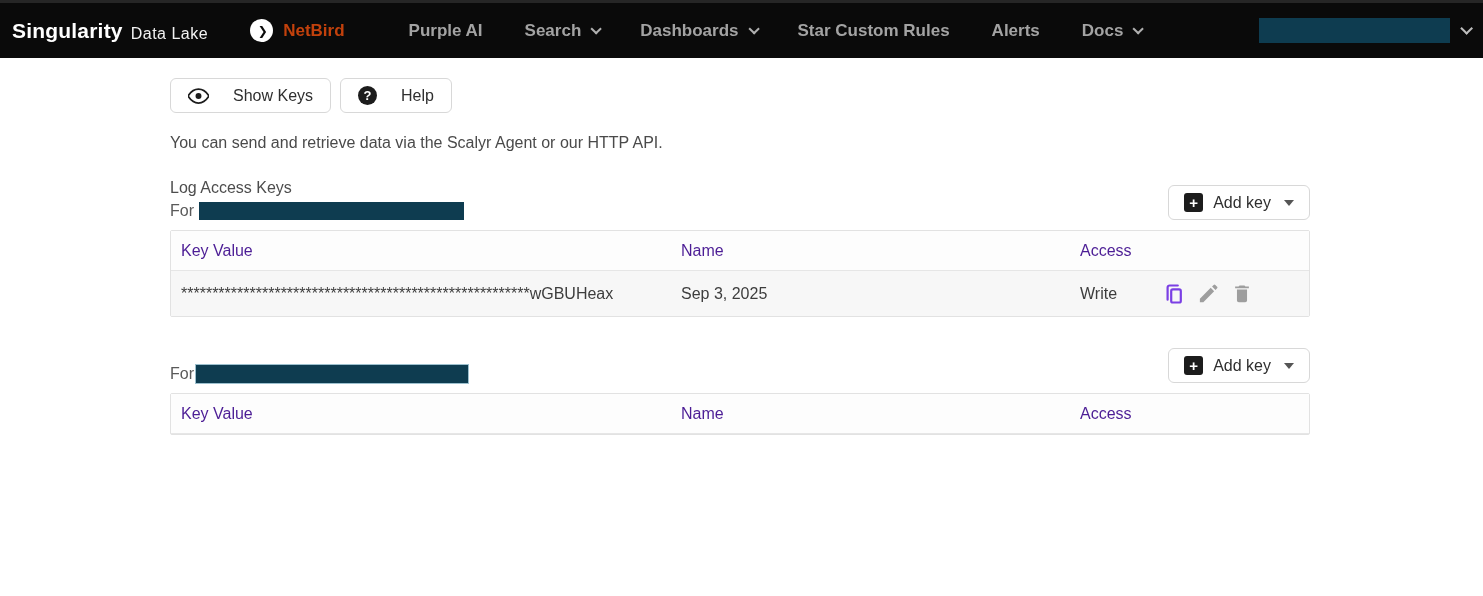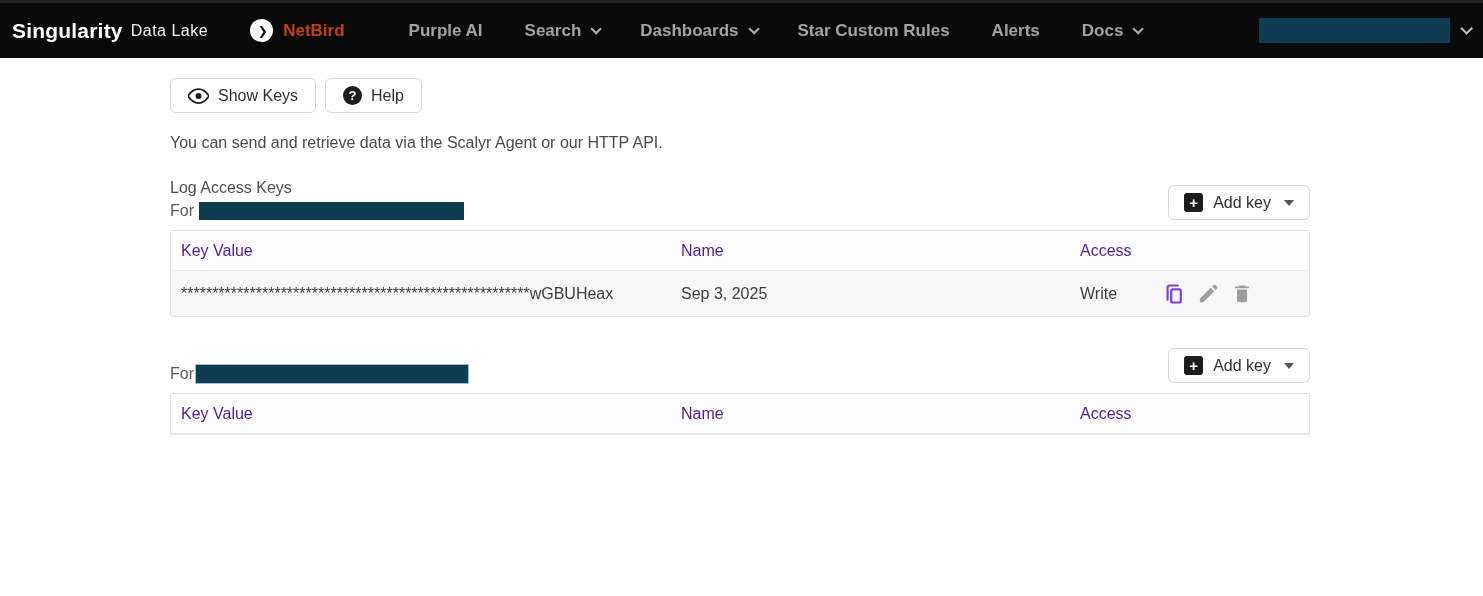--- a/index.html
+++ b/index.html
@@ -2,21 +2,21 @@
 <html><head>
 <meta charset="utf-8">
 <style>
   * { margin: 0; padding: 0; box-sizing: border-box; }
   html, body { width: 1483px; height: 596px; background: #ffffff; overflow: hidden;
     font-family: "Liberation Sans", "DejaVu Sans", sans-serif; }
 
   
   .navbar { height: 58px; background: #0a0a0a; border-top: 3px solid #262626;
     display: flex; align-items: center; padding: 0 14px 0 12px; }
-  .brand { display: flex; align-items: center; gap: 8px; white-space: nowrap; }
+  .brand { display: flex; align-items: flex-end; gap: 8px; white-space: nowrap; }
   .brand-name { color: #ffffff; font-weight: 700; font-size: 21px; letter-spacing: .2px; }
   .brand-product { color: #f2f2f2; font-weight: 300; font-size: 16px; letter-spacing: .5px; }
   .workspace { display: flex; align-items: center; gap: 10px; margin-left: 42px; cursor: pointer; }
   .ws-circle { width: 23px; height: 23px; border-radius: 50%; background: #ffffff;
     display: flex; align-items: center; justify-content: center; }
   .ws-circle span { color: #0a0a0a; font-size: 12px; font-weight: 700; line-height: 1; transform: translateX(1px); }
   .ws-label { color: #c2410c; font-weight: 700; font-size: 17px; }
   .nav-items { display: flex; align-items: center; gap: 42px; margin-left: 64px; }
   .nav-item { color: #a3a3a3; font-weight: 600; font-size: 17px; display: flex;
     align-items: center; gap: 9px; cursor: pointer; white-space: nowrap; }
@@ -25,21 +25,21 @@
   .nav-right { margin-left: auto; display: flex; align-items: center; gap: 10px; }
   .account-redacted { width: 191px; height: 25px; background: #0e3c50; }
   .acct-chev { width: 9px; height: 9px; border-right: 2px solid #bdbdbd; border-bottom: 2px solid #bdbdbd;
     transform: rotate(45deg) translateY(-3px); display: inline-block; }
 
   
   .content { width: 1140px; margin-left: 170px; position: relative; }
   .page-header { display: flex; align-items: flex-start; justify-content: space-between; margin-top: 17px; }
   h1 { font-size: 34px; font-weight: 400; color: #3d3d3d; letter-spacing: -.2px; }
   .header-buttons { display: flex; gap: 9px; margin-top: 3px; }
-  .btn { display: inline-flex; align-items: center; gap: 9px; height: 35px; padding: 0 17px;
+  .btn { display: inline-flex; align-items: center; gap: 24px; height: 35px; padding: 0 17px;
     background: #ffffff; border: 1px solid #d8d8d8; border-radius: 6px; font-size: 16px;
     color: #2f2f2f; cursor: pointer; font-family: inherit; }
   .btn svg { display: block; }
   .help-circle { width: 19px; height: 19px; border-radius: 50%; background: #1c1c1c; color: #ffffff;
     font-size: 13px; font-weight: 700; display: flex; align-items: center; justify-content: center; }
   .intro { margin-top: 21px; font-size: 16px; color: #4a4a4a; }
 
   .section-header { display: flex; justify-content: space-between; align-items: flex-end; margin-top: 27px; }
   h2 { font-size: 16px; font-weight: 400; color: #4d4d4d; }
   .for-line { margin-top: 5px; font-size: 16px; color: #5a5a5a; display: flex; align-items: center; }

